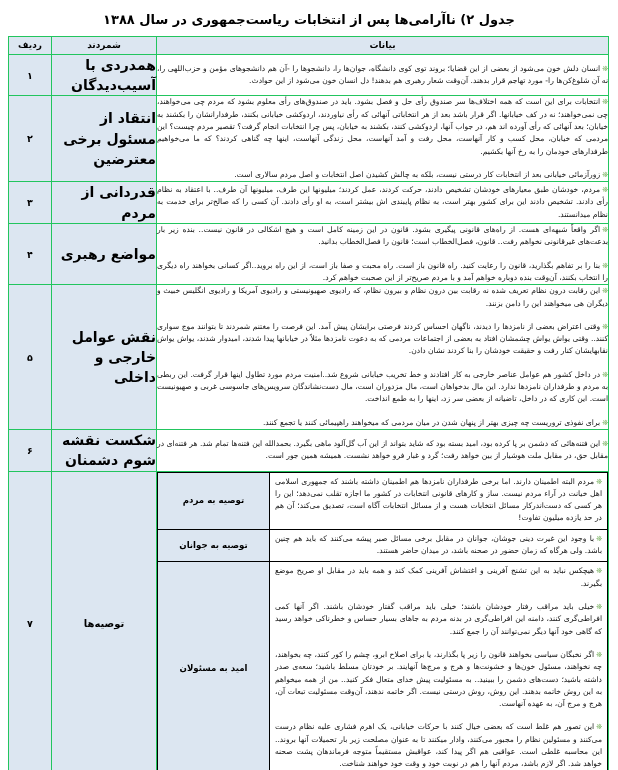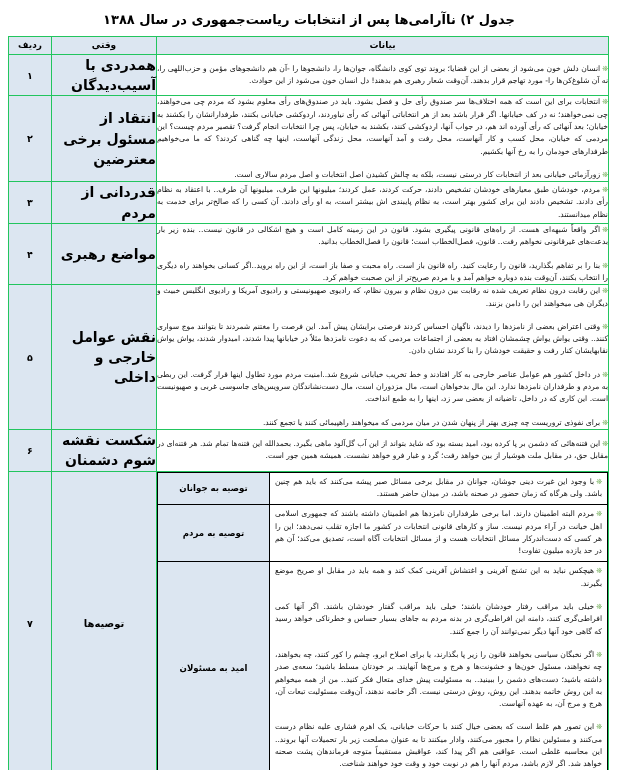--- a/index.html
+++ b/index.html
@@ -129,21 +129,21 @@
 
   <table class="main">
     <colgroup>
       <col class="c-bayanat">
       <col class="c-maqule">
       <col class="c-radif">
     </colgroup>
     <thead>
       <tr>
         <th>بیانات</th>
-        <th>وقتی</th>
+        <th>شمردند</th>
         <th>ردیف</th>
       </tr>
     </thead>
     <tbody>
         <tr>
           <td class="body-cell">
             <p class="stmt"><span class="bullet">❊</span><span>انسان دلش خون می‌شود از بعضی از این قضایا؛ بروند توی کوی دانشگاه، جوان‌ها را، دانشجوها را -آن هم دانشجوهای مؤمن و حزب‌اللهی را، نه آن شلوغ‌کن‌ها را- مورد تهاجم قرار بدهند. آن‌وقت شعار رهبری هم بدهند! دل انسان خون می‌شود از این حوادث.</span></p>
           </td>
           <td class="cat-cell">همدردی با آسیب‌دیدگان</td>
           <td class="num-cell">۱</td>
@@ -187,29 +187,29 @@
           </td>
           <td class="cat-cell">شکست نقشه شوم دشمنان</td>
           <td class="num-cell">۶</td>
         </tr>
         <tr>
           <td class="nest-wrap" colspan="1" style="padding: 0px;">
             <table class="nested" style="width: 100%;">
               <tbody>
                 <tr>
                   <td class="n-body">
+                    <p class="stmt"><span class="bullet">❊</span><span>مردم البته اطمینان دارند. اما برخی طرفداران نامزدها هم اطمینان داشته باشند که جمهوری اسلامی اهل خیانت در آراء مردم نیست. ساز و کارهای قانونی انتخابات در کشور ما اجازه تقلب نمی‌دهد؛ این را هر کسی که دست‌اندرکار مسائل انتخابات هست و از مسائل انتخابات آگاه است، تصدیق می‌کند؛ آن هم در حد یازده میلیون تفاوت!</span></p>
+                  </td>
+                  <td class="n-cat">توصیه به مردم</td>
+                </tr>
+                <tr>
+                  <td class="n-body">
                     <p class="stmt"><span class="bullet">❊</span><span>با وجود این غیرت دینی جوشان، جوانان در مقابل برخی مسائل صبر پیشه می‌کنند که باید هم چنین باشد. ولی هرگاه که زمان حضور در صحنه باشد، در میدان حاضر هستند.</span></p>
                   </td>
                   <td class="n-cat">توصیه به جوانان</td>
-                </tr>
-                <tr>
-                  <td class="n-body">
-                    <p class="stmt"><span class="bullet">❊</span><span>مردم البته اطمینان دارند. اما برخی طرفداران نامزدها هم اطمینان داشته باشند که جمهوری اسلامی اهل خیانت در آراء مردم نیست. ساز و کارهای قانونی انتخابات در کشور ما اجازه تقلب نمی‌دهد؛ این را هر کسی که دست‌اندرکار مسائل انتخابات هست و از مسائل انتخابات آگاه است، تصدیق می‌کند؛ آن هم در حد یازده میلیون تفاوت!</span></p>
-                  </td>
-                  <td class="n-cat">توصیه به مردم</td>
                 </tr>
                 <tr>
                   <td class="n-body">
                     <p class="stmt"><span class="bullet">❊</span><span>هیچکس نباید به این تشنج آفرینی و اغتشاش آفرینی کمک کند و همه باید در مقابل او صریح موضع بگیرند.</span></p>
                     <p class="stmt"><span class="bullet">❊</span><span>خیلی باید مراقب رفتار خودشان باشند؛ خیلی باید مراقب گفتار خودشان باشند. اگر آنها کمی افراطی‌گری کنند، دامنه این افراطی‌گری در بدنه مردم به جاهای بسیار حساس و خطرناکی خواهد رسید که گاهی خود آنها دیگر نمی‌توانند آن را جمع کنند.</span></p>
                     <p class="stmt"><span class="bullet">❊</span><span>اگر نخبگان سیاسی بخواهند قانون را زیر پا بگذارند، یا برای اصلاح ابرو، چشم را کور کنند، چه بخواهند، چه نخواهند، مسئول خون‌ها و خشونت‌ها و هرج و مرج‌ها آنهایند. بر خودتان مسلط باشید؛ سعه‌ی صدر داشته باشید؛ دست‌های دشمن را ببینید.. به مسئولیت پیش خدای متعال فکر کنید.. من از همه میخواهم به این روش خاتمه بدهند. این روش، روش درستی نیست. اگر خاتمه ندهند، آن‌وقت مسئولیت تبعات آن، هرج و مرج آن، به عهده آنهاست.</span></p>
                     <p class="stmt"><span class="bullet">❊</span><span>این تصور هم غلط است که بعضی خیال کنند با حرکات خیابانی، یک اهرم فشاری علیه نظام درست می‌کنند و مسئولین نظام را مجبور می‌کنند، وادار میکنند تا به عنوان مصلحت زیر بار تحمیلات آنها بروند.. این محاسبه غلطی است. عواقبی هم اگر پیدا کند، عواقبش مستقیماً متوجه فرماندهان پشت صحنه خواهد شد. اگر لازم باشد، مردم آنها را هم در نوبت خود و وقت خود خواهند شناخت.</span></p>
                   </td>
                   <td class="n-cat">امید به مسئولان</td>
                 </tr>

